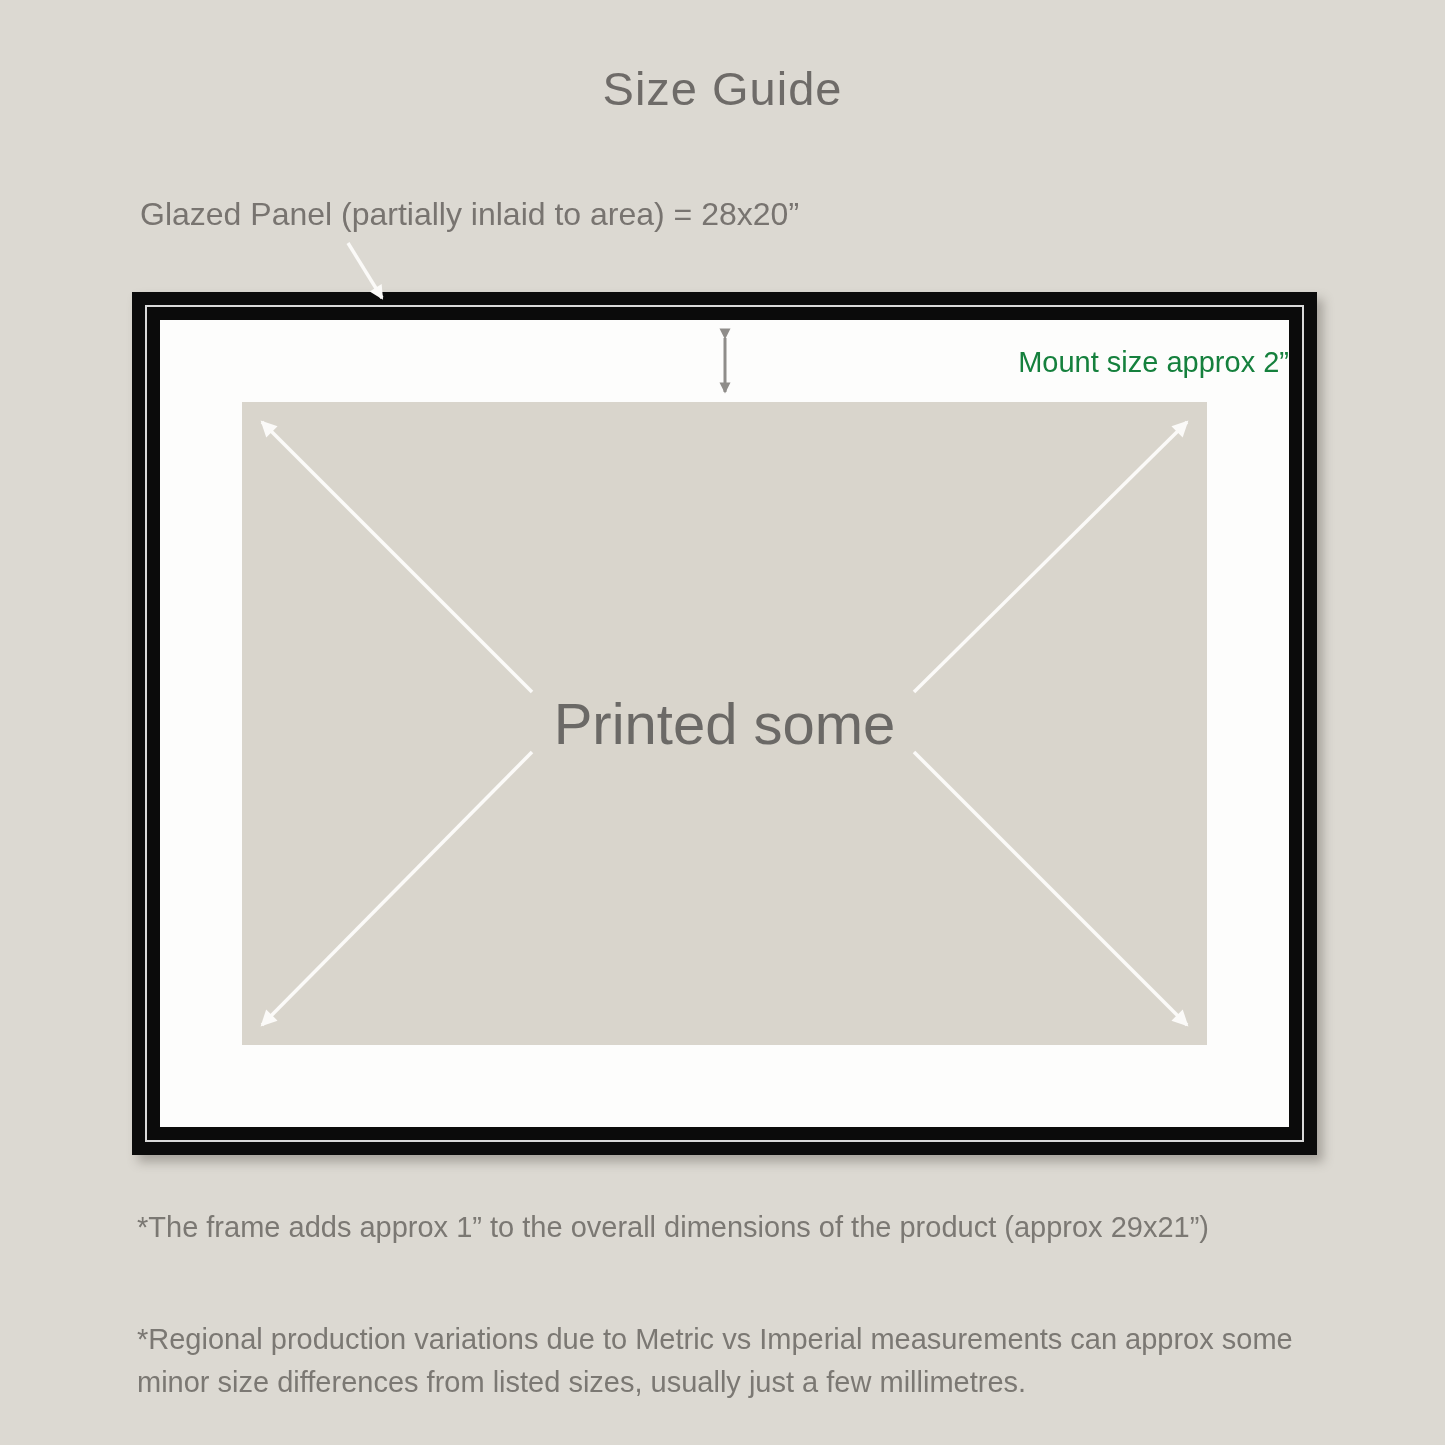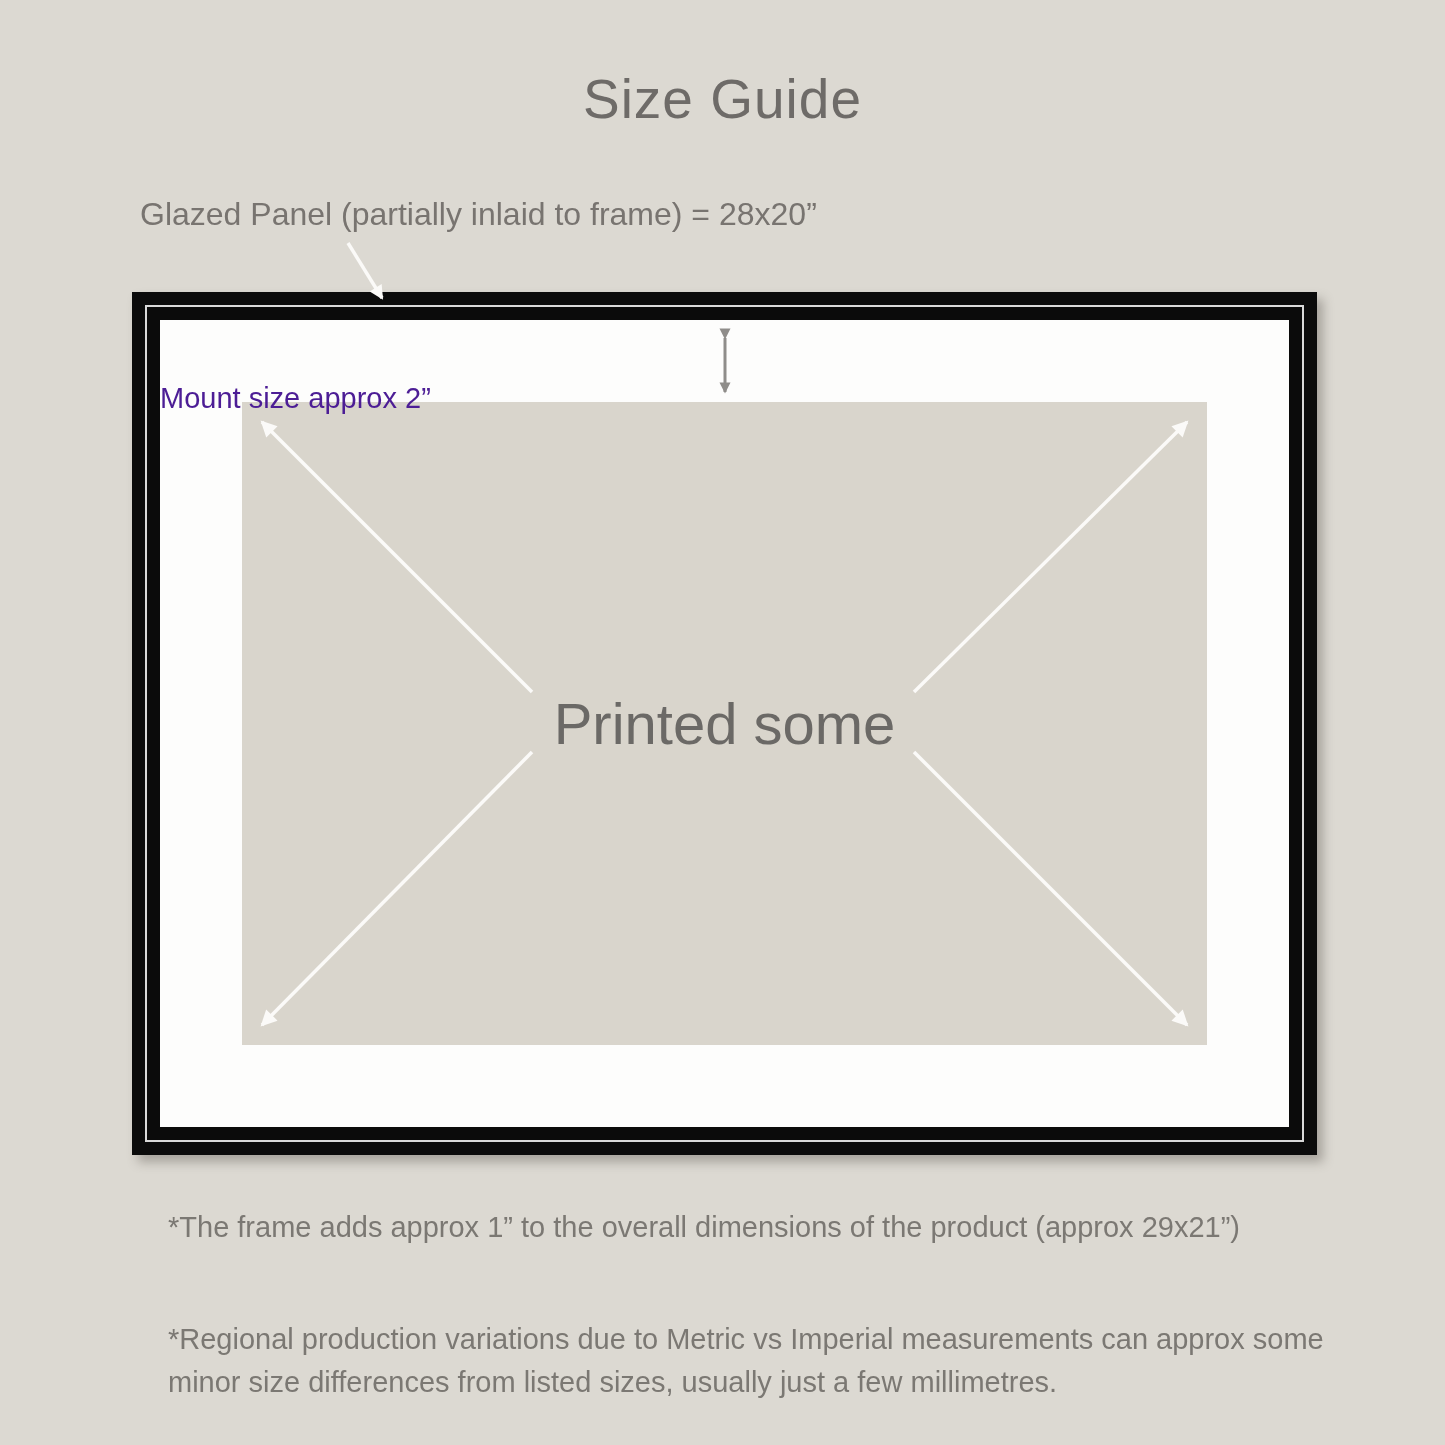--- a/index.html
+++ b/index.html
@@ -13,21 +13,21 @@
     background: #dcd9d2;
     font-family: "Liberation Sans", sans-serif;
     overflow: hidden;
   }
   .title {
     position: absolute;
     top: 30px;
     left: 0;
     width: 100%;
     text-align: center;
-    font-size: 55px;
+    font-size: 47px;
     font-weight: 400;
     color: #6e6b68;
     letter-spacing: 1px;
   }
   .glazed-label {
     position: absolute;
     left: 140px;
     top: 196px;
     font-size: 32px;
     color: #787470;
@@ -63,25 +63,24 @@
     width: 100%;
     height: 100%;
     background: #fdfdfc;
     position: relative;
   }
   .mount-size-label {
     position: absolute;
     top: 26px;
     left: 0;
     width: 100%;
-    text-align: left;
+    text-align: right;
     font-size: 29px;
-    color: #4c1d95;
+    color: #15803d;
     z-index: 2;
-    margin-top: 36px;
   }
   .mount-arrow-svg {
     position: absolute;
     left: calc(50% - 10px);
     top: 4px;
     width: 20px;
     height: 82px;
     z-index: 3;
   }
   .printed-area {
@@ -107,31 +106,30 @@
     font-size: 58px;
     color: #6b6966;
     z-index: 2;
   }
   .footnote {
     position: absolute;
     left: 137px;
     font-size: 29px;
     color: #7b7873;
     line-height: 43px;
-    margin-left: 31px;
   }
   .footnote-1 { top: 1206px; }
   .footnote-2 { top: 1318px; }
 </style>
 </head>
 <body>
 
 <h1 class="title">Size Guide</h1>
 
-<div class="glazed-label">Glazed Panel (partially inlaid to frame) = 28x20”</div>
+<div class="glazed-label">Glazed Panel (partially inlaid to area) = 28x20”</div>
 
 <svg class="pointer-arrow-svg" viewBox="0 0 80 90" xmlns="http://www.w3.org/2000/svg">
   <defs>
     <marker id="whiteHeadSmall" markerUnits="userSpaceOnUse" markerWidth="18" markerHeight="18" refX="14" refY="9" orient="auto">
       <path d="M2,2 L16,9 L2,16 Z" fill="#fbfaf8"></path>
     </marker>
   </defs>
   <line x1="18" y1="9" x2="52" y2="64" stroke="#fbfaf8" stroke-width="3.5" marker-end="url(#whiteHeadSmall)"></line>
 </svg>
 

